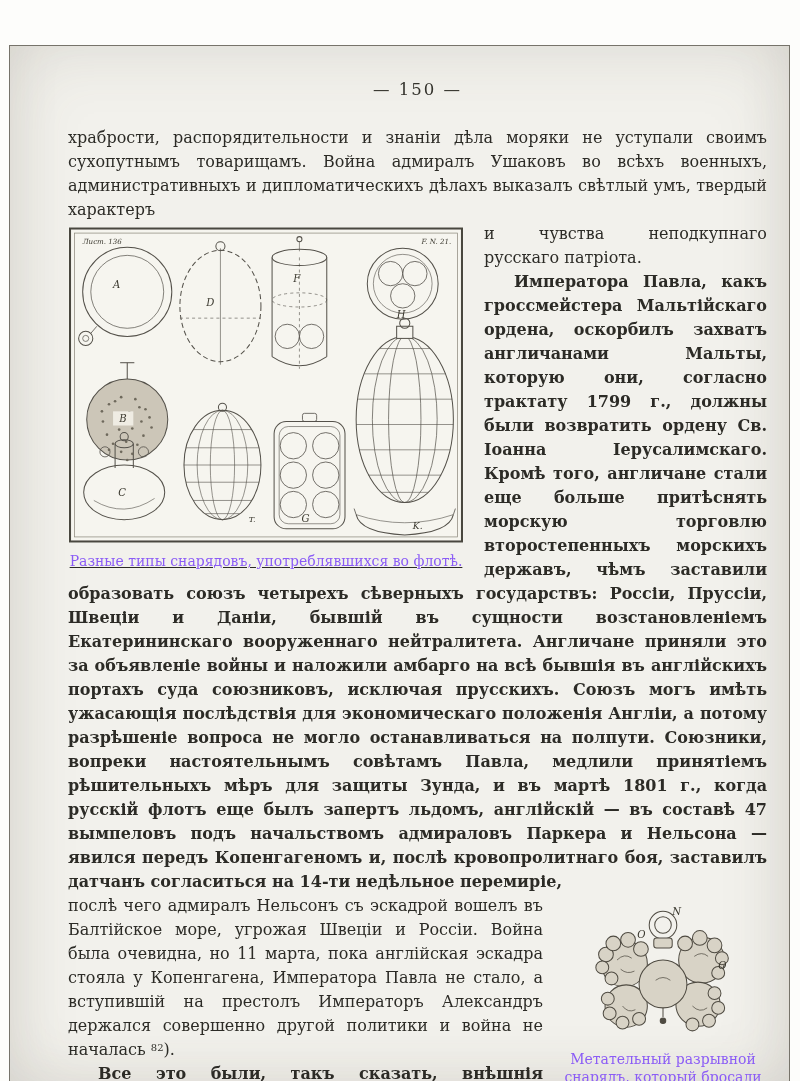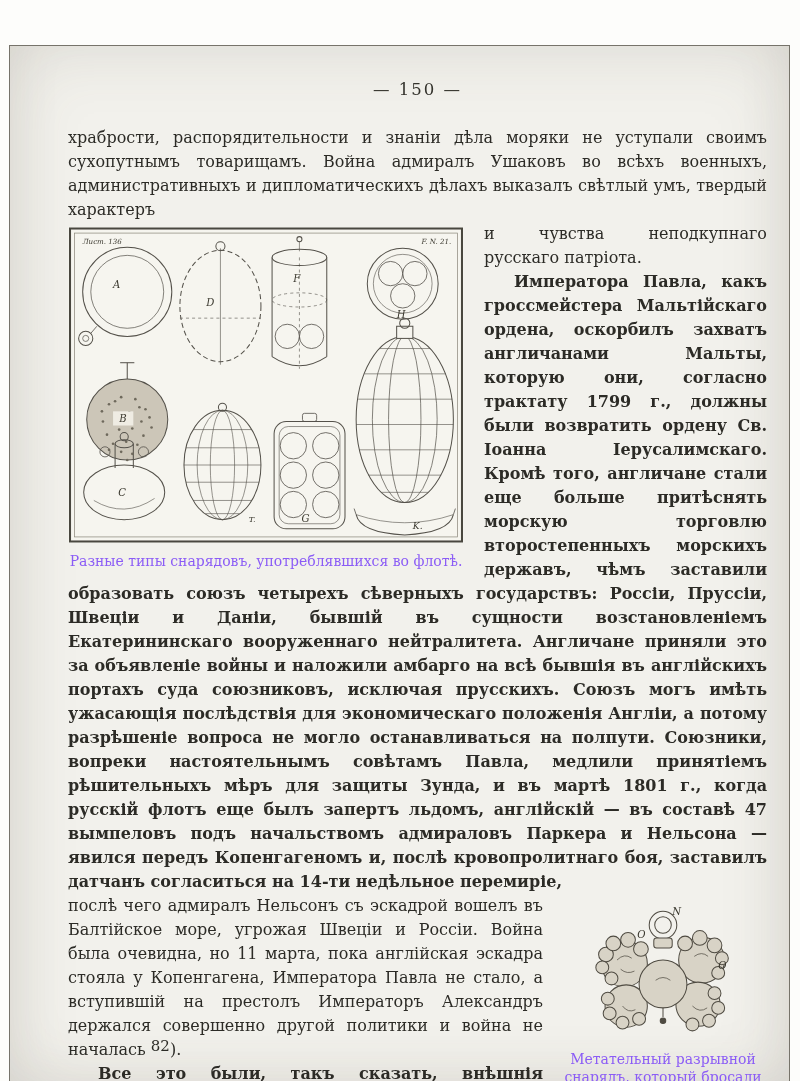--- a/index.html
+++ b/index.html
@@ -25,29 +25,29 @@
     font-size: 16px; line-height: 24px;
     text-align: justify;
   }
   p { margin: 0; }
   figure { margin: 0; }
   .pageno {
     text-align: center; font-size: 16.5px; letter-spacing: 2px;
     margin: 4px 0 24px; color: #34332d;
   }
   .indent { text-indent: 30px; font-weight: bold; }
-  .fig-left  { float: left;  width: 396px; margin: 5px 20px 6px 0; }
+  .fig-left  { float: left;  width: 396px; margin: 5px 20px 6px 0; text-decoration: underline; }
   .fig-right { float: right; width: 208px; margin: 3px 0 4px 16px; }
   .plate-svg   { display: block; width: 396px; height: 316px; }
   .grenade-svg { display: block; width: 196px; height: 138px; margin: 6px auto 0; }
   .figcap {
     font-size: 14px; line-height: 17.5px; text-align: center;
     color: #8b5cf6; padding-top: 10px; text-indent: 0;
   }
-  sup.ref { font-size: 15px; line-height: 0; vertical-align: 4px; }
+  sup.ref { font-size: 10px; line-height: 0; vertical-align: 4px; }
   .plate-svg text, .grenade-svg text {
     font-family: "DejaVu Serif", serif; fill: #3b392f; font-style: italic;
   }
 </style>
 </head>
 <body>
 
 <div class="scan">
   <div class="content">
 

